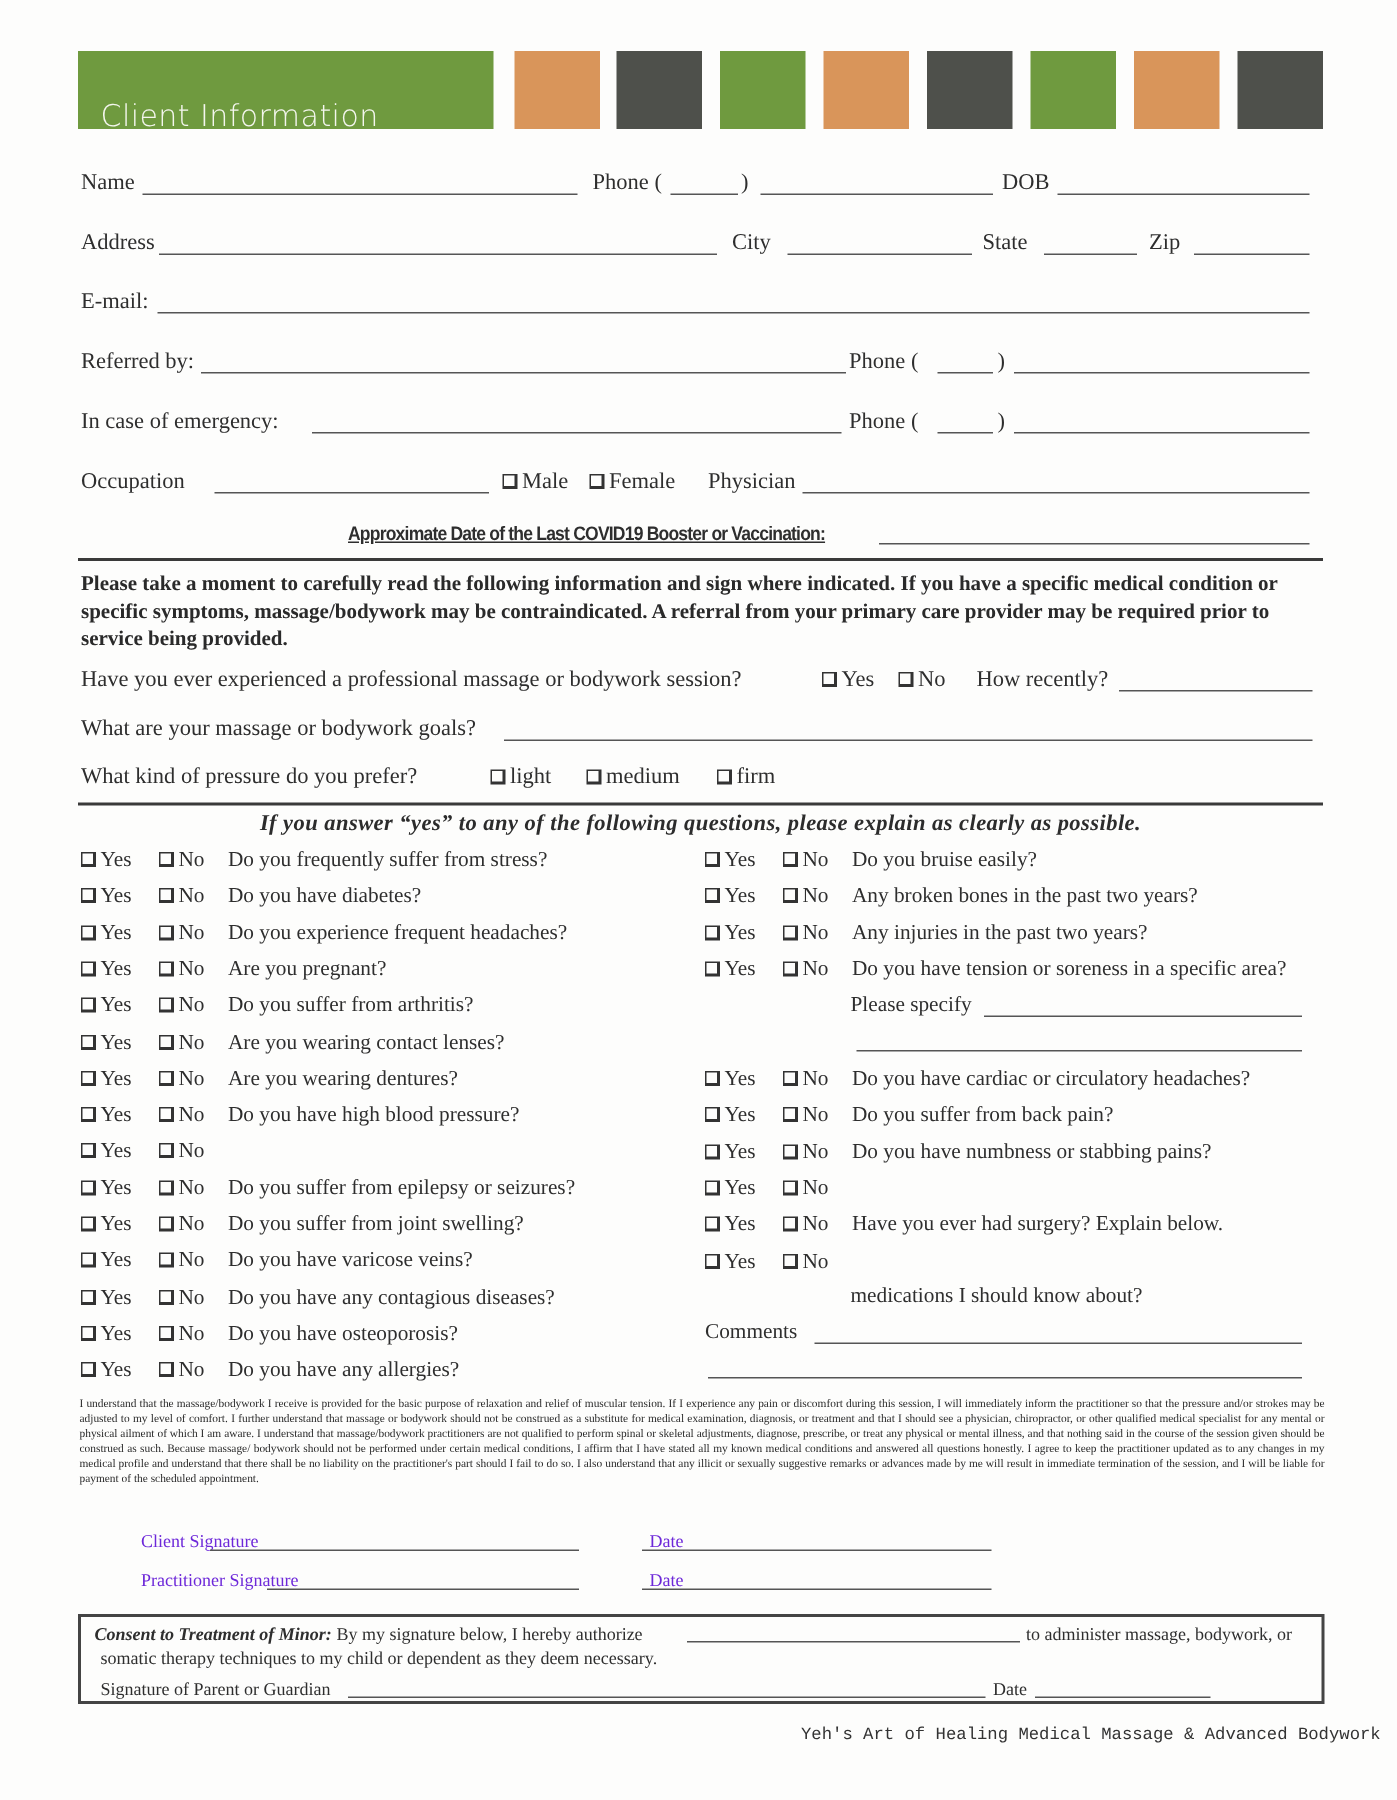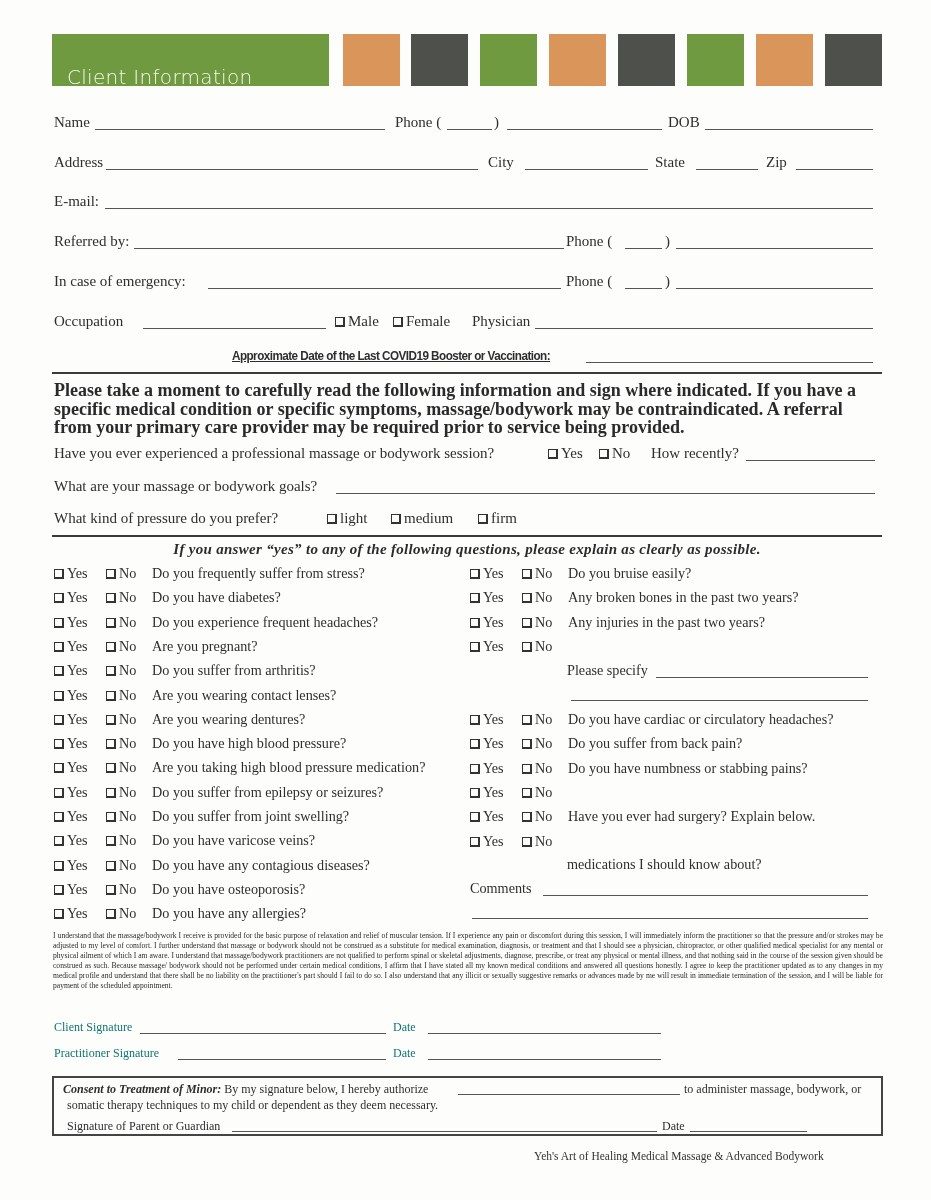--- a/index.html
+++ b/index.html
@@ -10,38 +10,38 @@
   .title-block { position: absolute; left: 52px; top: 34px; width: 277px; height: 52px; background: #6f9a3f; }
   .title-text { position: absolute; left: 15px; top: 12px; font-family: "DejaVu Sans", sans-serif; font-size: 20px; color: #f4f6ee; font-weight: 300; letter-spacing: 0.3px; margin-top: 19px; }
   .swatch { position: absolute; top: 34px; width: 57px; height: 52px; }
   .blank { position: absolute; border-bottom: 1px solid #555; height: 1px; }
   .lbl { position: absolute; font-size: 15px; white-space: nowrap; color: #2e2e2e; }
 
   .cb { display: inline-block; width: 10px; height: 10px; border: 1.3px solid #333; border-right-width: 2.5px; border-bottom-width: 2.5px; margin-right: 3px; vertical-align: -1px; }
 
   .rule { position: absolute; left: 52px; width: 830px; height: 2px; background: #3a3a3a; }
 
-  .intro { position: absolute; left: 54px; top: 381px; width: 830px; font-size: 18px; font-weight: bold; line-height: 18.5px; color: #2a2a2a; }
+  .intro { position: absolute; left: 54px; top: 381px; width: 830px; font-size: 14px; font-weight: bold; line-height: 18.5px; color: #2a2a2a; }
 
   .subhead { position: absolute; left: 52px; top: 541px; width: 830px; text-align: center; font-size: 15px; font-style: italic; font-weight: bold; color: #2c2c2c; letter-spacing: 0.3px; }
 
   .q { position: absolute; font-size: 14.2px; white-space: nowrap; color: #2e2e2e; }
   .q .yes { position: absolute; left: 0; }
   .q .no { position: absolute; left: 52px; }
   .q .txt { position: absolute; left: 98px; }
 
   .legal { position: absolute; left: 53px; top: 931px; width: 830px; font-size: 7.6px; line-height: 10.1px; color: #2a2a2a; text-align: justify; }
 
-  .sig { position: absolute; font-size: 12px; white-space: nowrap; color: #0f766e; }
+  .sig { position: absolute; font-size: 12px; white-space: nowrap; color: #6d28d9; margin-left: 40px; }
 
   .minor-box { position: absolute; left: 52px; top: 1076px; width: 831px; height: 60px; border: 2px solid #444; }
   .minor { position: absolute; font-size: 12px; white-space: nowrap; color: #2e2e2e; }
   .minor b { font-style: italic; }
 
-  .footer { position: absolute; left: 534px; top: 1150px; font-family: Liberation Serif, serif; font-size: 11.5px; color: #333; white-space: nowrap; }
+  .footer { position: absolute; left: 534px; top: 1150px; font-family: Liberation Mono, monospace; font-size: 11.5px; color: #333; white-space: nowrap; }
 </style>
 </head>
 <body>
 
 <div class="title-block">
   <span class="title-text">Client Information</span>
 </div>
 <div id="swatches">
     <div class="swatch" style="left: 343px; background: rgb(217, 149, 90);"></div>
     <div class="swatch" style="left: 411px; background: rgb(78, 80, 75);"></div>
@@ -157,21 +157,20 @@
       <span class="txt">Are you wearing dentures?</span>
     </div>
     <div class="q" style="left: 54px; top: 735.1px; width: 400px; height: 18px;">
       <span class="yes"><span class="cb"></span><span>Yes</span></span>
       <span class="no"><span class="cb"></span><span>No</span></span>
       <span class="txt">Do you have high blood pressure?</span>
     </div>
     <div class="q" style="left: 54px; top: 759.4px; width: 400px; height: 18px;">
       <span class="yes"><span class="cb"></span><span>Yes</span></span>
       <span class="no"><span class="cb"></span><span>No</span></span>
-      <span class="txt">Are you taking high blood pressure medication?</span>
     </div>
     <div class="q" style="left: 54px; top: 783.7px; width: 400px; height: 18px;">
       <span class="yes"><span class="cb"></span><span>Yes</span></span>
       <span class="no"><span class="cb"></span><span>No</span></span>
       <span class="txt">Do you suffer from epilepsy or seizures?</span>
     </div>
     <div class="q" style="left: 54px; top: 808px; width: 400px; height: 18px;">
       <span class="yes"><span class="cb"></span><span>Yes</span></span>
       <span class="no"><span class="cb"></span><span>No</span></span>
       <span class="txt">Do you suffer from joint swelling?</span>
@@ -209,20 +208,21 @@
       <span class="txt">Any broken bones in the past two years?</span>
     </div>
     <div class="q" style="left: 470px; top: 613.6px; width: 400px; height: 18px;">
       <span class="yes"><span class="cb"></span><span>Yes</span></span>
       <span class="no"><span class="cb"></span><span>No</span></span>
       <span class="txt">Any injuries in the past two years?</span>
     </div>
     <div class="q" style="left: 470px; top: 637.9px; width: 400px; height: 18px;">
       <span class="yes"><span class="cb"></span><span>Yes</span></span>
       <span class="no"><span class="cb"></span><span>No</span></span>
+      <span class="txt">Do you have tension or soreness in a specific area?</span>
     </div>
   </div>
 
 <span class="q" style="left:567px;top:662px">Please specify</span>
 <div class="blank" style="left:656px;top:677px;width:212px"></div>
 <div class="blank" style="left:571px;top:700px;width:297px"></div>
 
 <div id="right-bottom">
     <div class="q" style="left: 470px; top: 711px; width: 400px; height: 18px;">
       <span class="yes"><span class="cb"></span><span>Yes</span></span>

